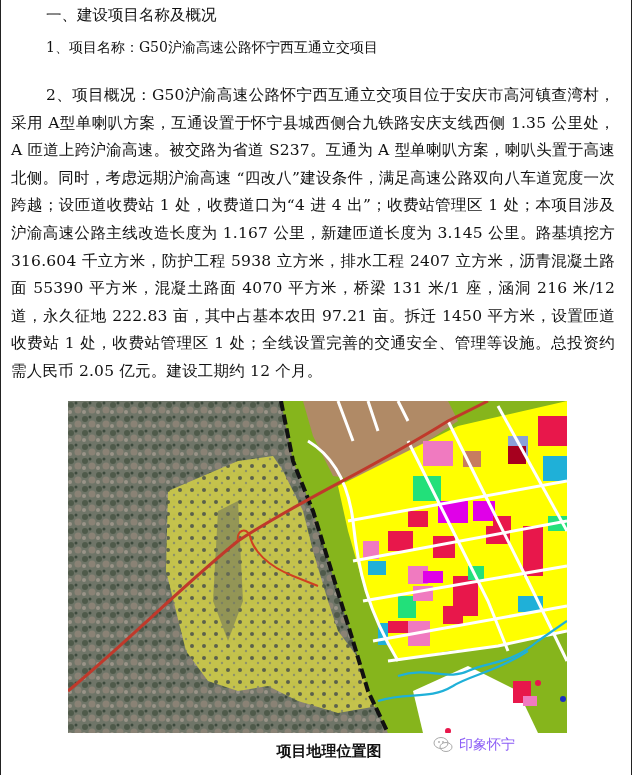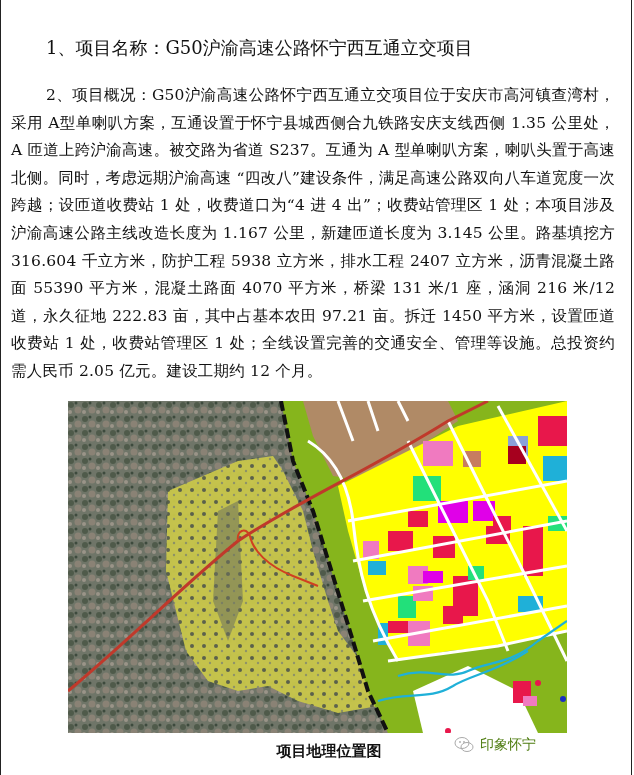--- a/index.html
+++ b/index.html
@@ -1,32 +1,33 @@
 <!DOCTYPE html>
 <html><head>
 <meta charset="utf-8">
 <style>
   html, body { margin: 0; padding: 0; background: #ffffff; }
   body { width: 634px; height: 775px; overflow: hidden; position: relative; font-family: "DejaVu Serif", "Liberation Serif", serif; color: #111; }
   .page { position: absolute; left: 0; top: 0; width: 632px; height: 775px; border-left: 1.5px solid #222; border-right: 1.5px solid #222; box-sizing: border-box; }
   .para { position: absolute; left: 10px; width: 604px; font-size: 15.5px; line-height: 27.6px; letter-spacing: 0.2px; margin-top: 20px; }
   .heading { position: absolute; left: 45px; top: 2px; font-size: 15.5px; line-height: 27px; }
-  .item1 { position: absolute; left: 45px; top: 34px; font-size: 18px; line-height: 27px; }
+  .item1 { position: absolute; left: 45px; top: 34px; font-size: 14px; line-height: 27px; }
   .item2 { top: 62px; text-indent: 35px; text-align: justify; }
   .map { position: absolute; left: 67px; top: 401px; width: 499px; height: 332px; overflow: hidden; }
   .map svg { display: block; }
   .caption { position: absolute; left: 12px; width: 632px; top: 742px; text-align: center; font-family: "DejaVu Sans", "Liberation Sans", sans-serif; font-weight: bold; font-size: 15px; }
-  .watermark { position: absolute; left: 453px; top: 736px; display: flex; align-items: flex-end; gap: 6px; font-family: "DejaVu Sans", "Liberation Sans", sans-serif; font-size: 14px; color: #4d7c0f; }
+  .watermark { position: absolute; left: 432px; top: 736px; display: flex; align-items: flex-end; gap: 6px; font-family: "DejaVu Sans", "Liberation Sans", sans-serif; font-size: 14px; color: #8b5cf6; }
   .wm-icon { width: 20px; height: 18px; }
 </style>
 </head>
 <body>
 
 <div class="page">
 
+  <div class="heading">一、建设项目名称及概况</div>
   <div class="item1">1、项目名称：G50沪渝高速公路怀宁西互通立交项目</div>
   <div class="para item2">2、项目概况：G50沪渝高速公路怀宁西互通立交项目位于安庆市高河镇查湾村，采用 A型单喇叭方案，互通设置于怀宁县城西侧合九铁路安庆支线西侧 1.35 公里处，A 匝道上跨沪渝高速。被交路为省道 S237。互通为 A 型单喇叭方案，喇叭头置于高速北侧。同时，考虑远期沪渝高速 “四改八”建设条件，满足高速公路双向八车道宽度一次跨越；设匝道收费站 1 处，收费道口为“4 进 4 出”；收费站管理区 1 处；本项目涉及沪渝高速公路主线改造长度为 1.167 公里，新建匝道长度为 3.145 公里。路基填挖方 316.604 千立方米，防护工程 5938 立方米，排水工程 2407 立方米，沥青混凝土路面 55390 平方米，混凝土路面 4070 平方米，桥梁 131 米/1 座，涵洞 216 米/12 道，永久征地 222.83 亩，其中占基本农田 97.21 亩。拆迁 1450 平方米，设置匝道收费站 1 处，收费站管理区 1 处；全线设置完善的交通安全、管理等设施。总投资约需人民币 2.05 亿元。建设工期约 12 个月。</div>
 
   <div class="map">
     <svg width="499" height="332" viewBox="0 0 499 332" xmlns="http://www.w3.org/2000/svg">
       <defs>
         <pattern id="sat" width="14" height="14" patternUnits="userSpaceOnUse">
           <rect width="14" height="14" fill="#6f7568"></rect>
           <circle cx="3" cy="4" r="3" fill="#4f5a4a"></circle>
           <circle cx="10" cy="9" r="3.5" fill="#8a8275"></circle>

